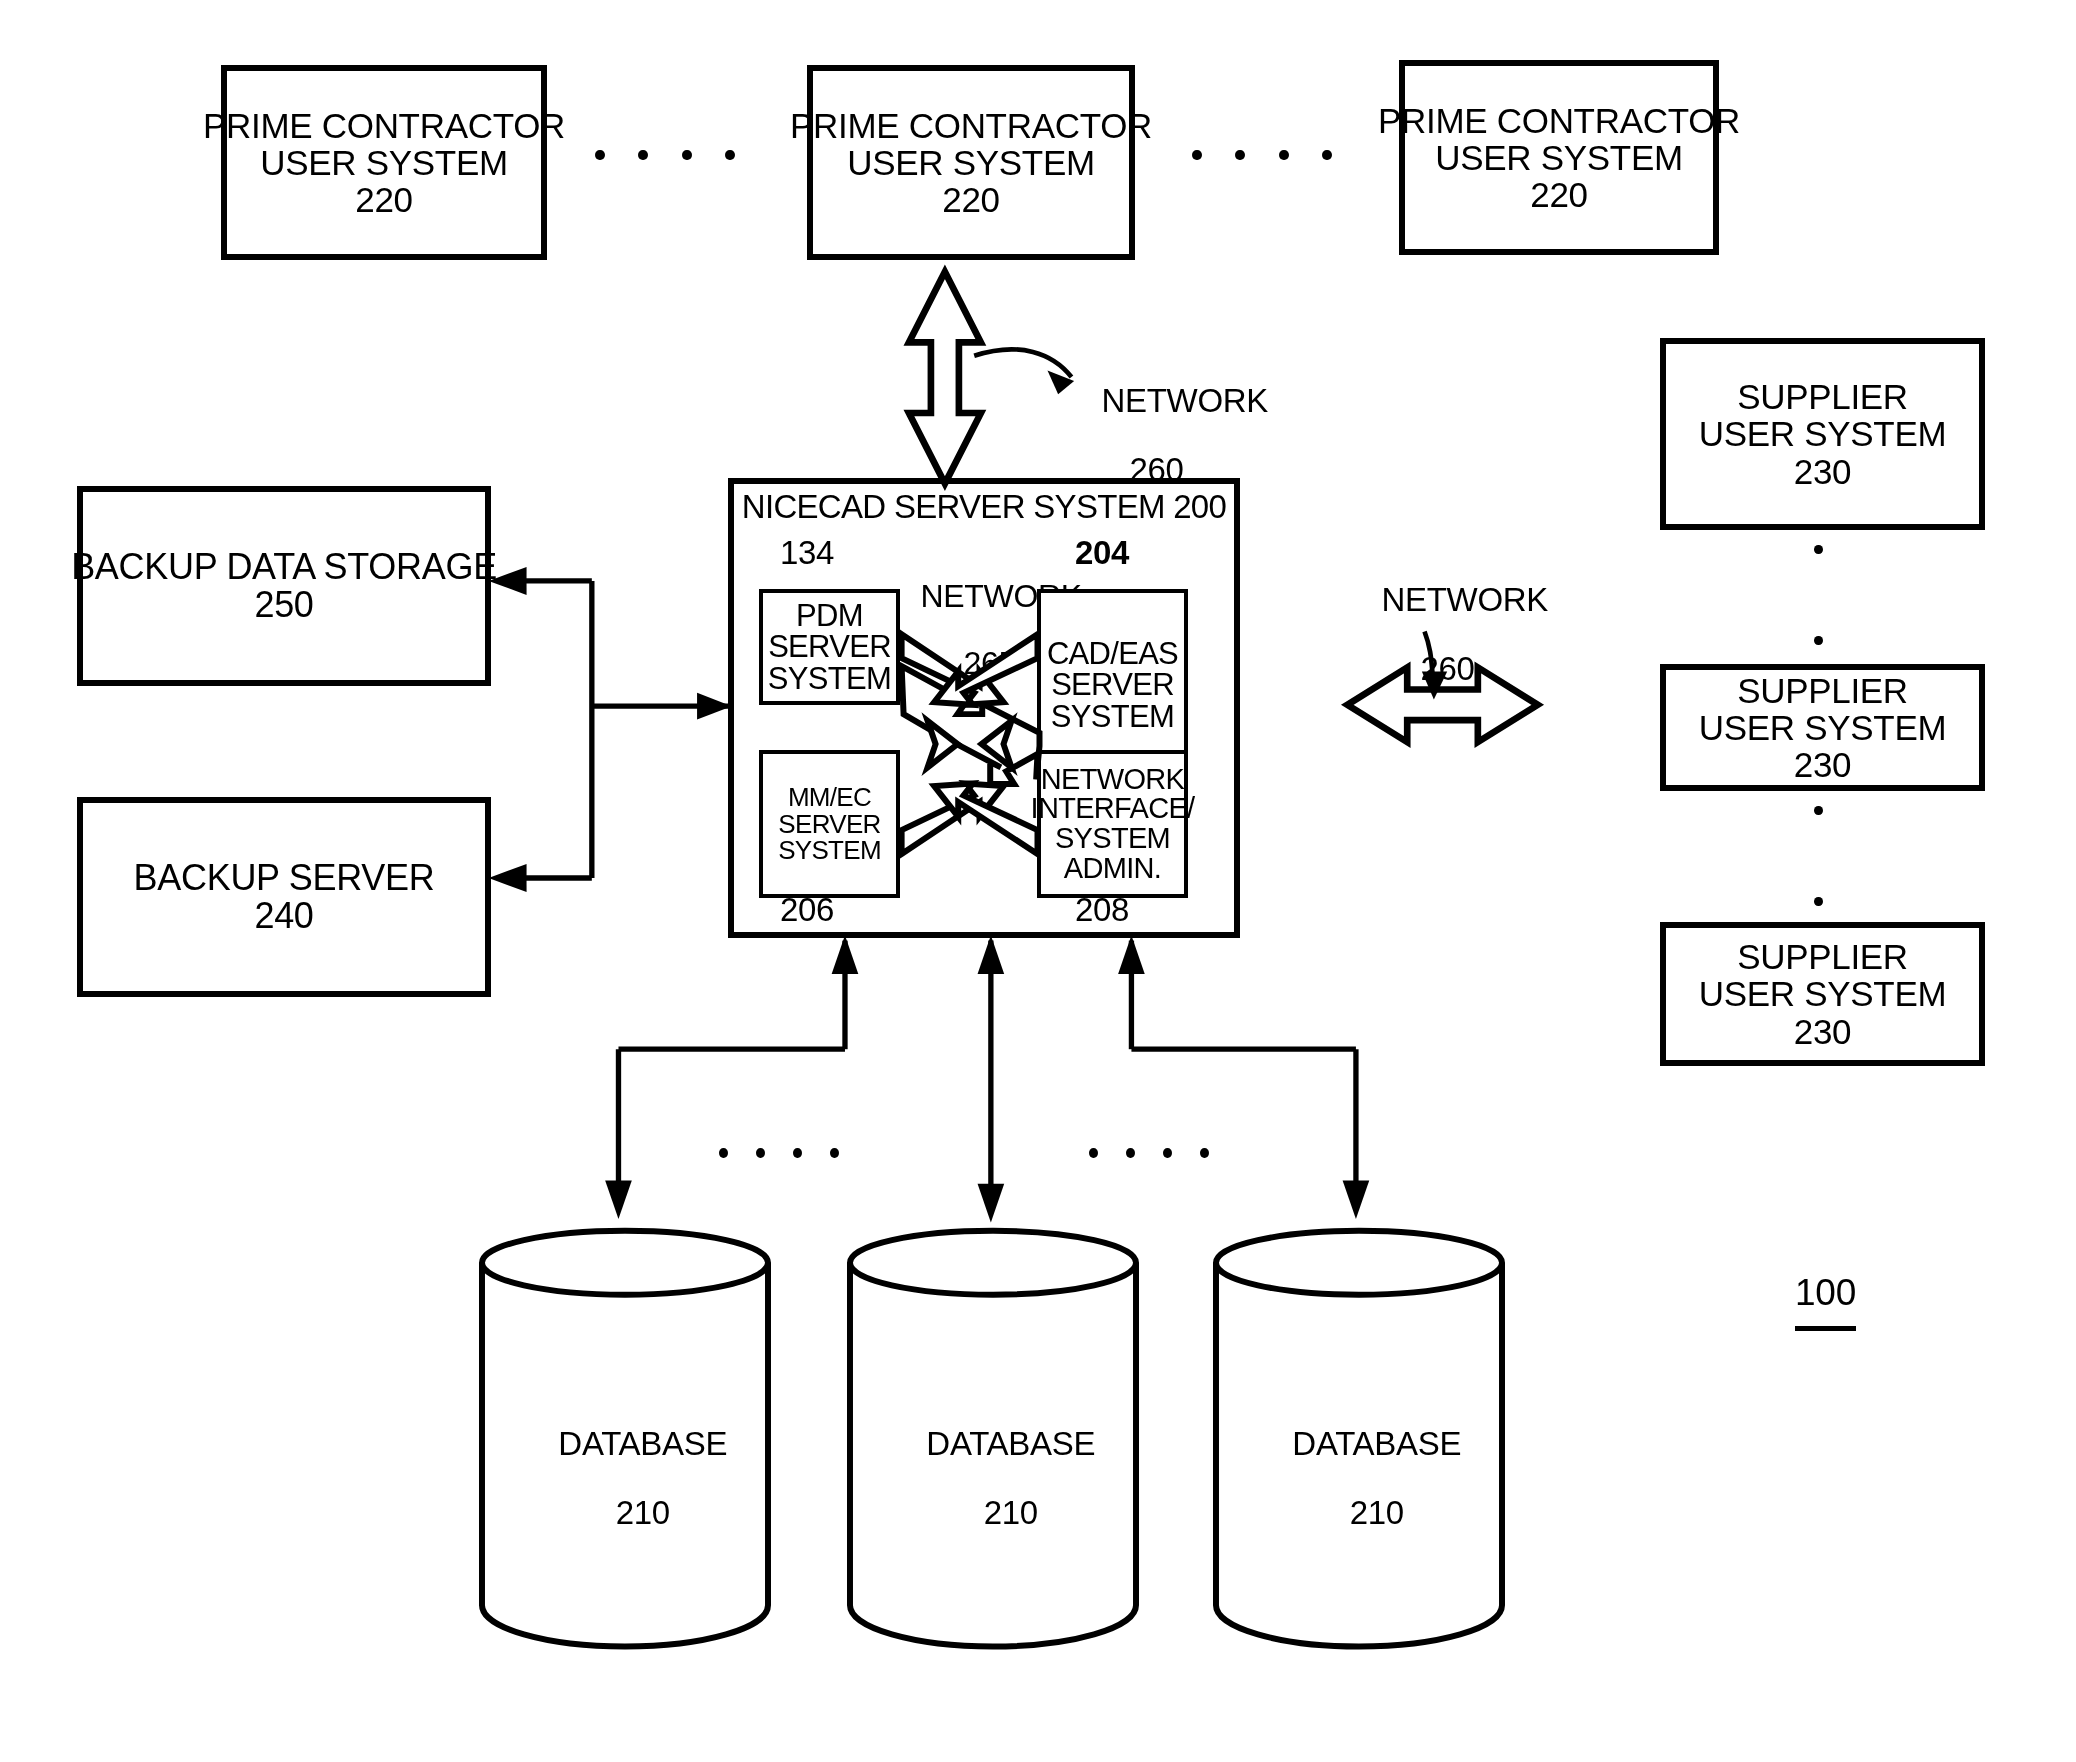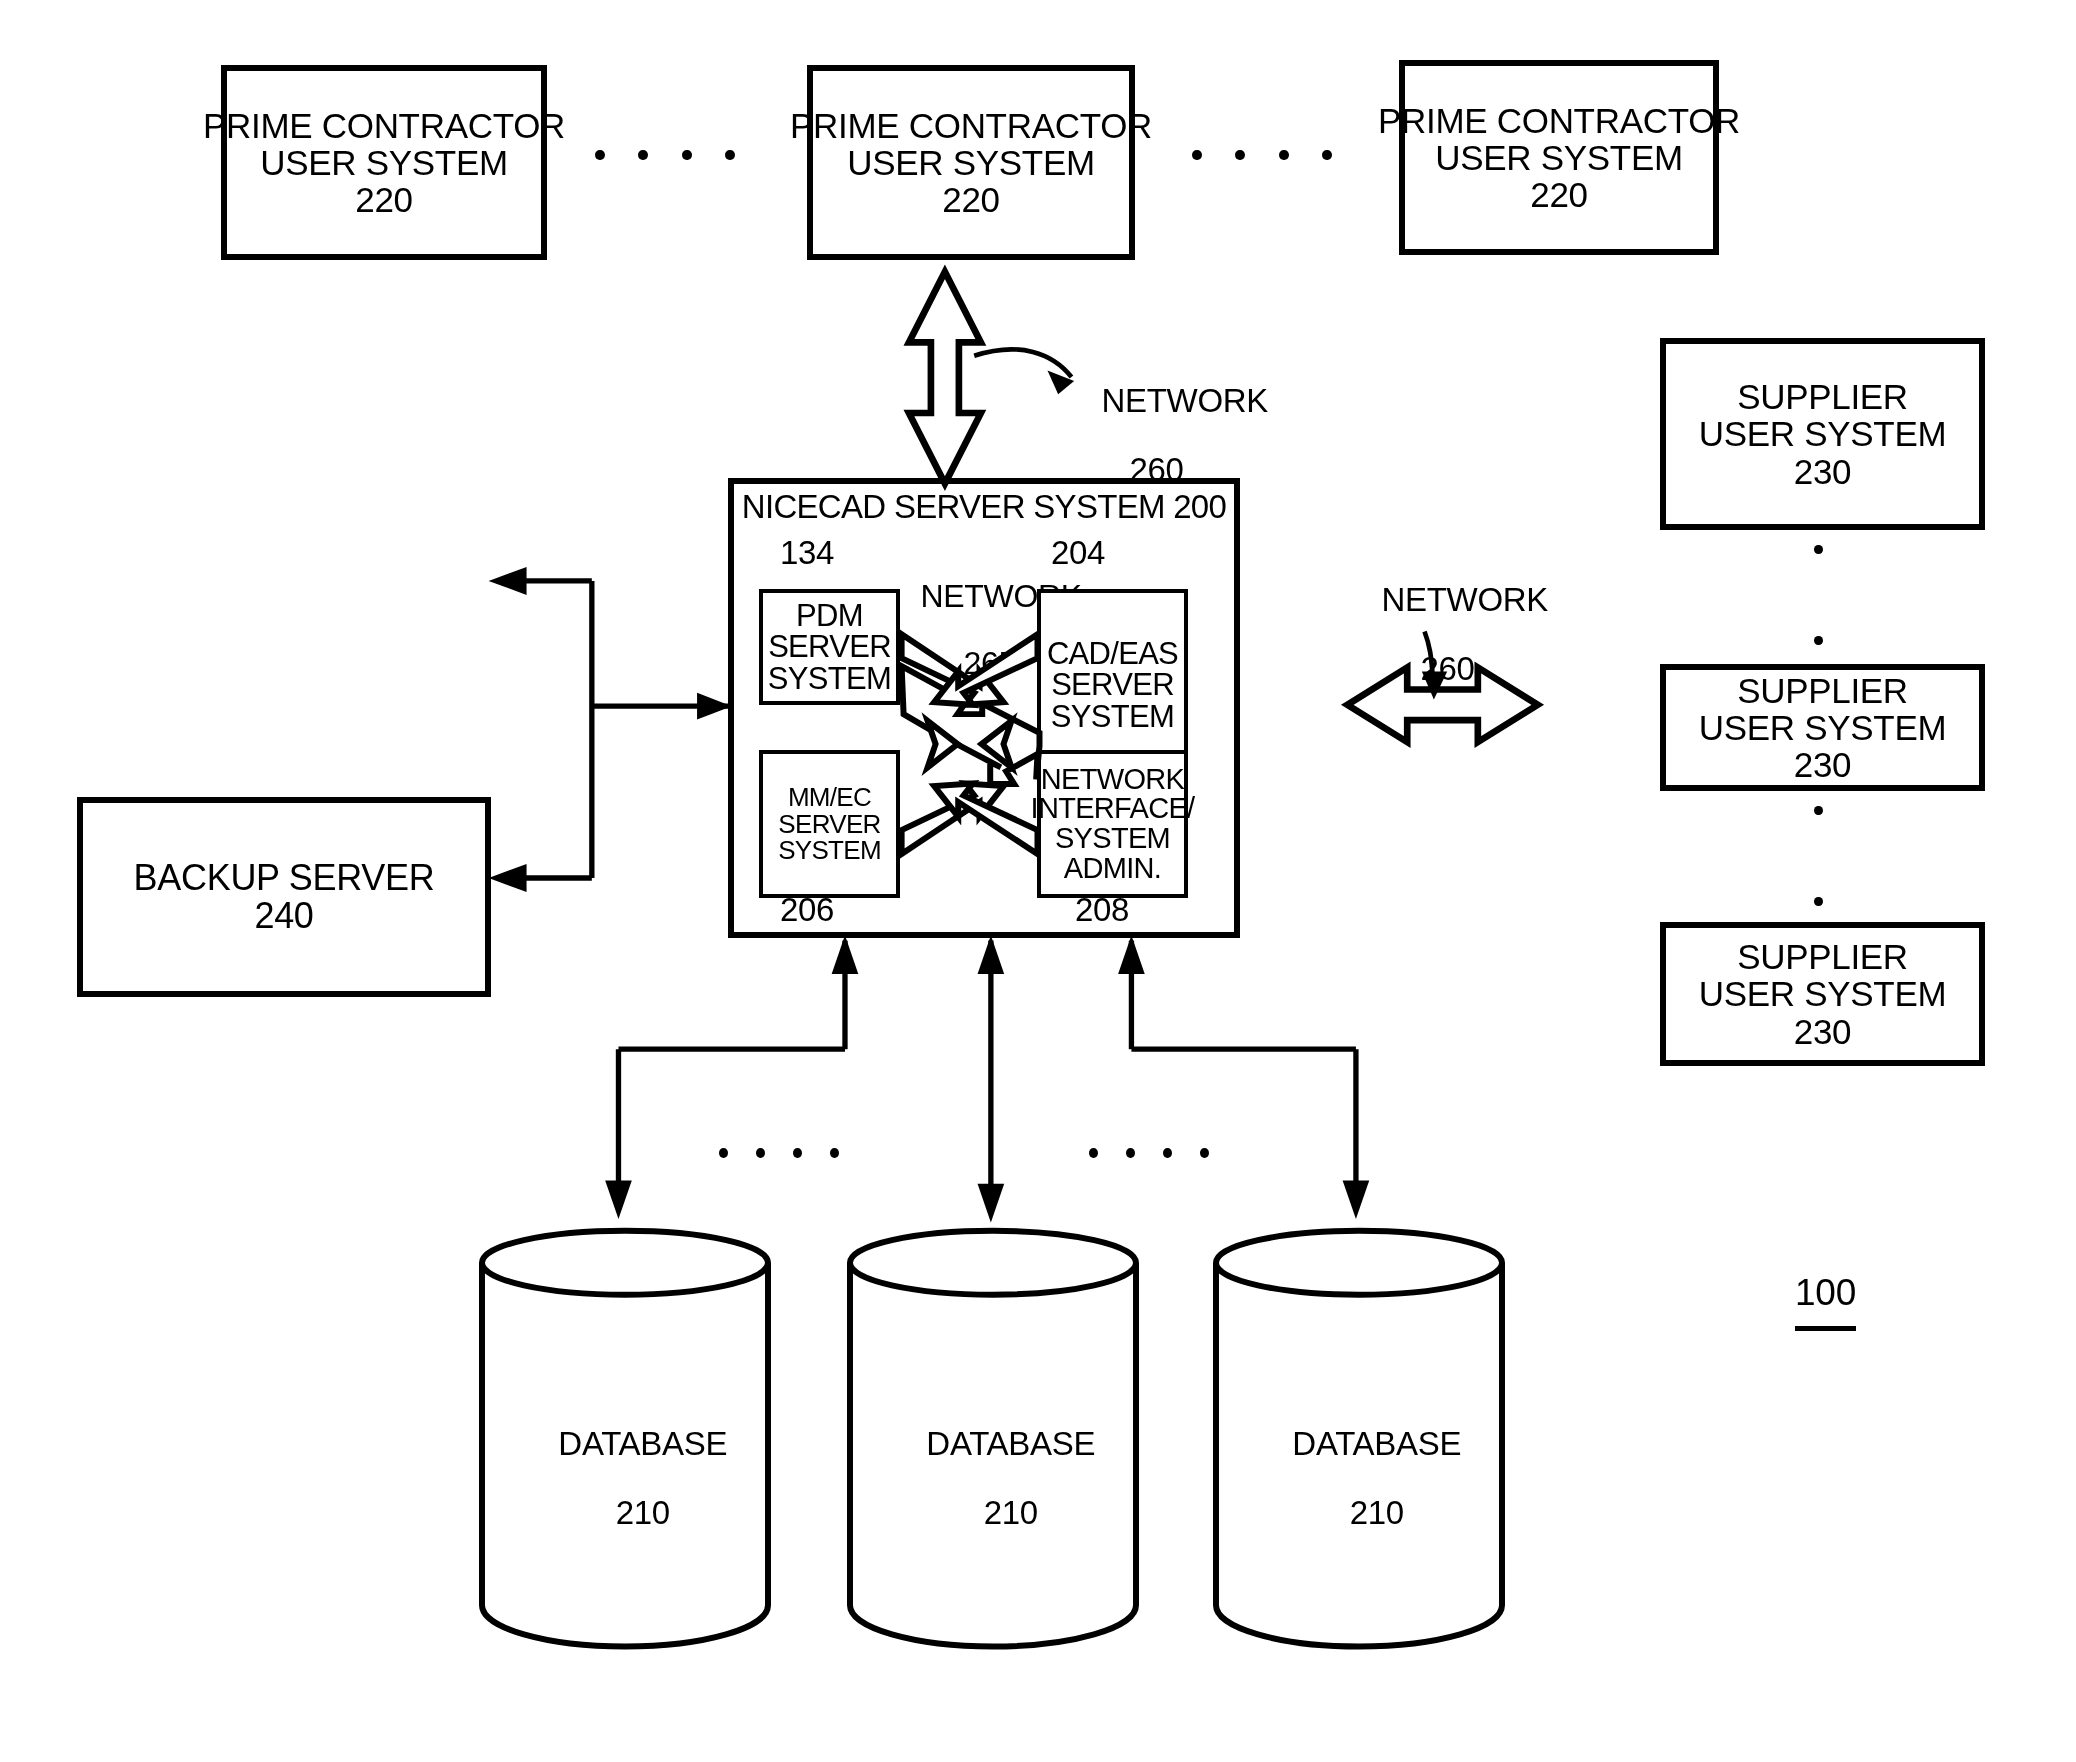--- a/index.html
+++ b/index.html
@@ -112,33 +112,37 @@
     <span style="width:8.7px;height:9.3px;"></span>
       <span style="width:8.7px;height:9.3px;"></span>
   </div>
 
   <div class="box" style="left:1660px;top:922px;width:325px;height:144px;font-size:35px;">
     <span class="ln">SUPPLIER</span>
     <span class="ln">USER SYSTEM</span>
     <span class="ln">230</span>
   </div>
 
+  <div class="box" style="left:77px;top:486px;width:414px;height:200px;font-size:36px;">
+    <span class="ln">BACKUP DATA STORAGE</span>
+    <span class="ln">250</span>
+  </div>
 
   <div class="box" style="left:77px;top:797px;width:414px;height:200px;font-size:36px;">
     <span class="ln">BACKUP SERVER</span>
     <span class="ln">240</span>
   </div>
 
   <div class="box" style="left:728px;top:478px;width:512px;height:460px;display:block;">
   </div>
 
   <div class="lbl" style="left:728px;top:490px;width:512px;font-size:33px;letter-spacing:-0.7px;">NICECAD SERVER SYSTEM 200</div>
 
   <div class="lbl" style="left:767px;top:536px;width:80px;font-size:33px;">134</div>
-  <div class="lbl" style="left:1038px;top:536px;width:80px;font-size:33px;">204</div>
+  <div class="lbl" style="left:1062px;top:536px;width:80px;font-size:33px;font-weight:bold;">204</div>
   <div class="lbl" style="left:767px;top:893px;width:80px;font-size:33px;">206</div>
   <div class="lbl" style="left:1062px;top:893px;width:80px;font-size:33px;">208</div>
 
   <div class="lbl" style="left:886px;top:546px;width:173px;font-size:32px;">
     <span>NETWORK</span><br>
     <span>265</span>
   </div>
 
   <div class="inner-box" style="left:759px;top:589px;width:141px;height:116px;font-size:31px;">
     <span class="ln">PDM</span>

